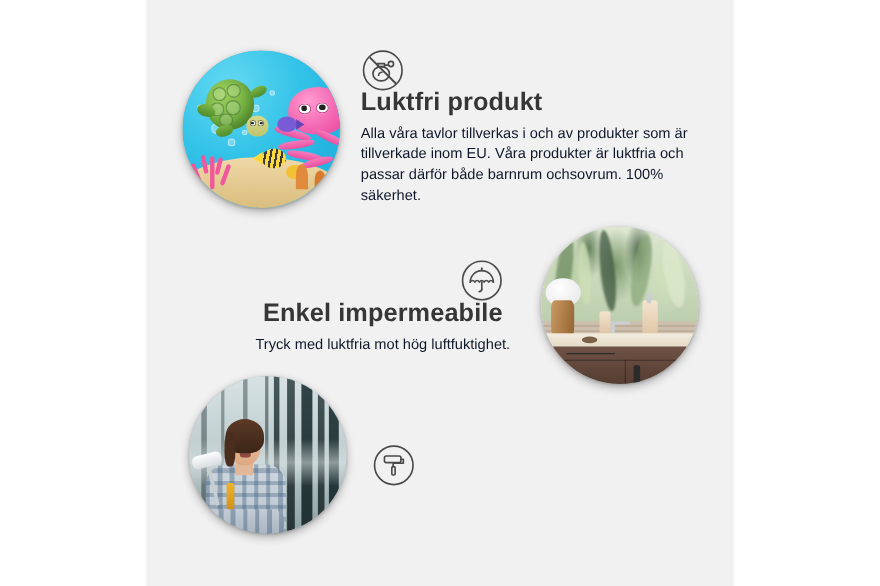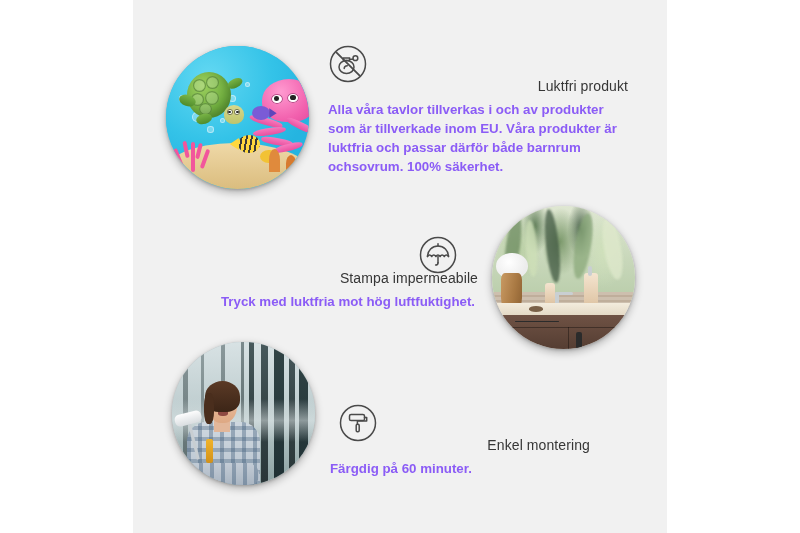--- a/index.html
+++ b/index.html
@@ -21,25 +21,25 @@
   .circle{
     position:absolute;border-radius:50%;overflow:hidden;
     box-shadow:0 3px 9px rgba(0,0,0,.30), 0 1px 3px rgba(0,0,0,.18);
     background:#cfd6d8;
   }
   .circle .art{position:absolute;inset:0;}
 
   
   .tblock{position:absolute;}
   .ttl{
-    font-size:14px;font-weight:normal;color:#363636;
-    letter-spacing:.1px;line-height:1.25;margin:0 0 4px 0;text-align:right;
+    font-size:23px;font-weight:bold;color:#363636;
+    letter-spacing:.1px;line-height:1.25;margin:0 0 4px 0;
   }
   .body{
-    font-size:13.3px;color:#8b5cf6;line-height:1.44;margin:0;font-weight:bold;
+    font-size:13.3px;color:#0f172a;line-height:1.44;margin:0;
   }
   .center{text-align:center;}
 
   
   .icon{
     position:absolute;width:40px;height:40px;
   }
   .icon svg{display:block;width:40px;height:40px;}
 
   
@@ -321,21 +321,21 @@
       <circle cx="20" cy="20" r="17.5"></circle>
       <path d="M9.5 21.5c0-5.8 4.7-10.5 10.5-10.5S30.5 15.7 30.5 21.5"></path>
       <path d="M9.5 21.5c1.2-2 2.9-2 4.2 0 1.2-2 2.9-2 4.2 0 1.2-2 2.9-2 4.2 0 1.2-2 2.9-2 4.2 0 1.2-2 2.9-2 4.2 0"></path>
       <path d="M20 21.5v6.2"></path>
       <path d="M20 27.7c0 1.4-1.2 2.4-2.4 2.4"></path>
       <path d="M20 11V8.8"></path>
     </svg>
   </div>
 
   <div class="tblock center" style="left:218px;top:270px;width:260px;">
-    <h2 class="ttl">Stampa impermeabile</h2>
+    <h2 class="ttl">Enkel impermeabile</h2>
     <p class="body">Tryck med luktfria mot hög luftfuktighet.</p>
   </div>
 
   <div class="circle" style="left:172px;top:342px;width:143px;height:143px;">
     <div class="art forest">
       <div class="sky"></div>
 
       <div class="tr" style="left:54%;width:3.5%;"></div>
       <div class="tr" style="left:62%;width:5%;"></div>
       <div class="tr f" style="left:71%;width:7%;"></div>
@@ -369,17 +369,13 @@
 
   <div class="icon" style="left:338px;top:403px;">
     <svg viewBox="0 0 40 40" fill="none" stroke="#4a4a4a" stroke-width="1.5" stroke-linecap="round" stroke-linejoin="round">
       <circle cx="20" cy="20" r="17.5"></circle>
       <rect x="11.5" y="11.5" width="15" height="6" rx="1.6"></rect>
       <path d="M26.5 14.5h2.2v3.6h-9.3v3.1"></path>
       <rect x="18.2" y="21.2" width="3" height="7.6" rx="1.2"></rect>
     </svg>
   </div>
 
-  <div class="tblock" style="left:330px;top:437px;width:260px;">
-    <h2 class="ttl">Enkel montering</h2>
-    <p class="body">Färgdig på 60 minuter.</p>
-  </div>
 </div>
 
 </body></html>

